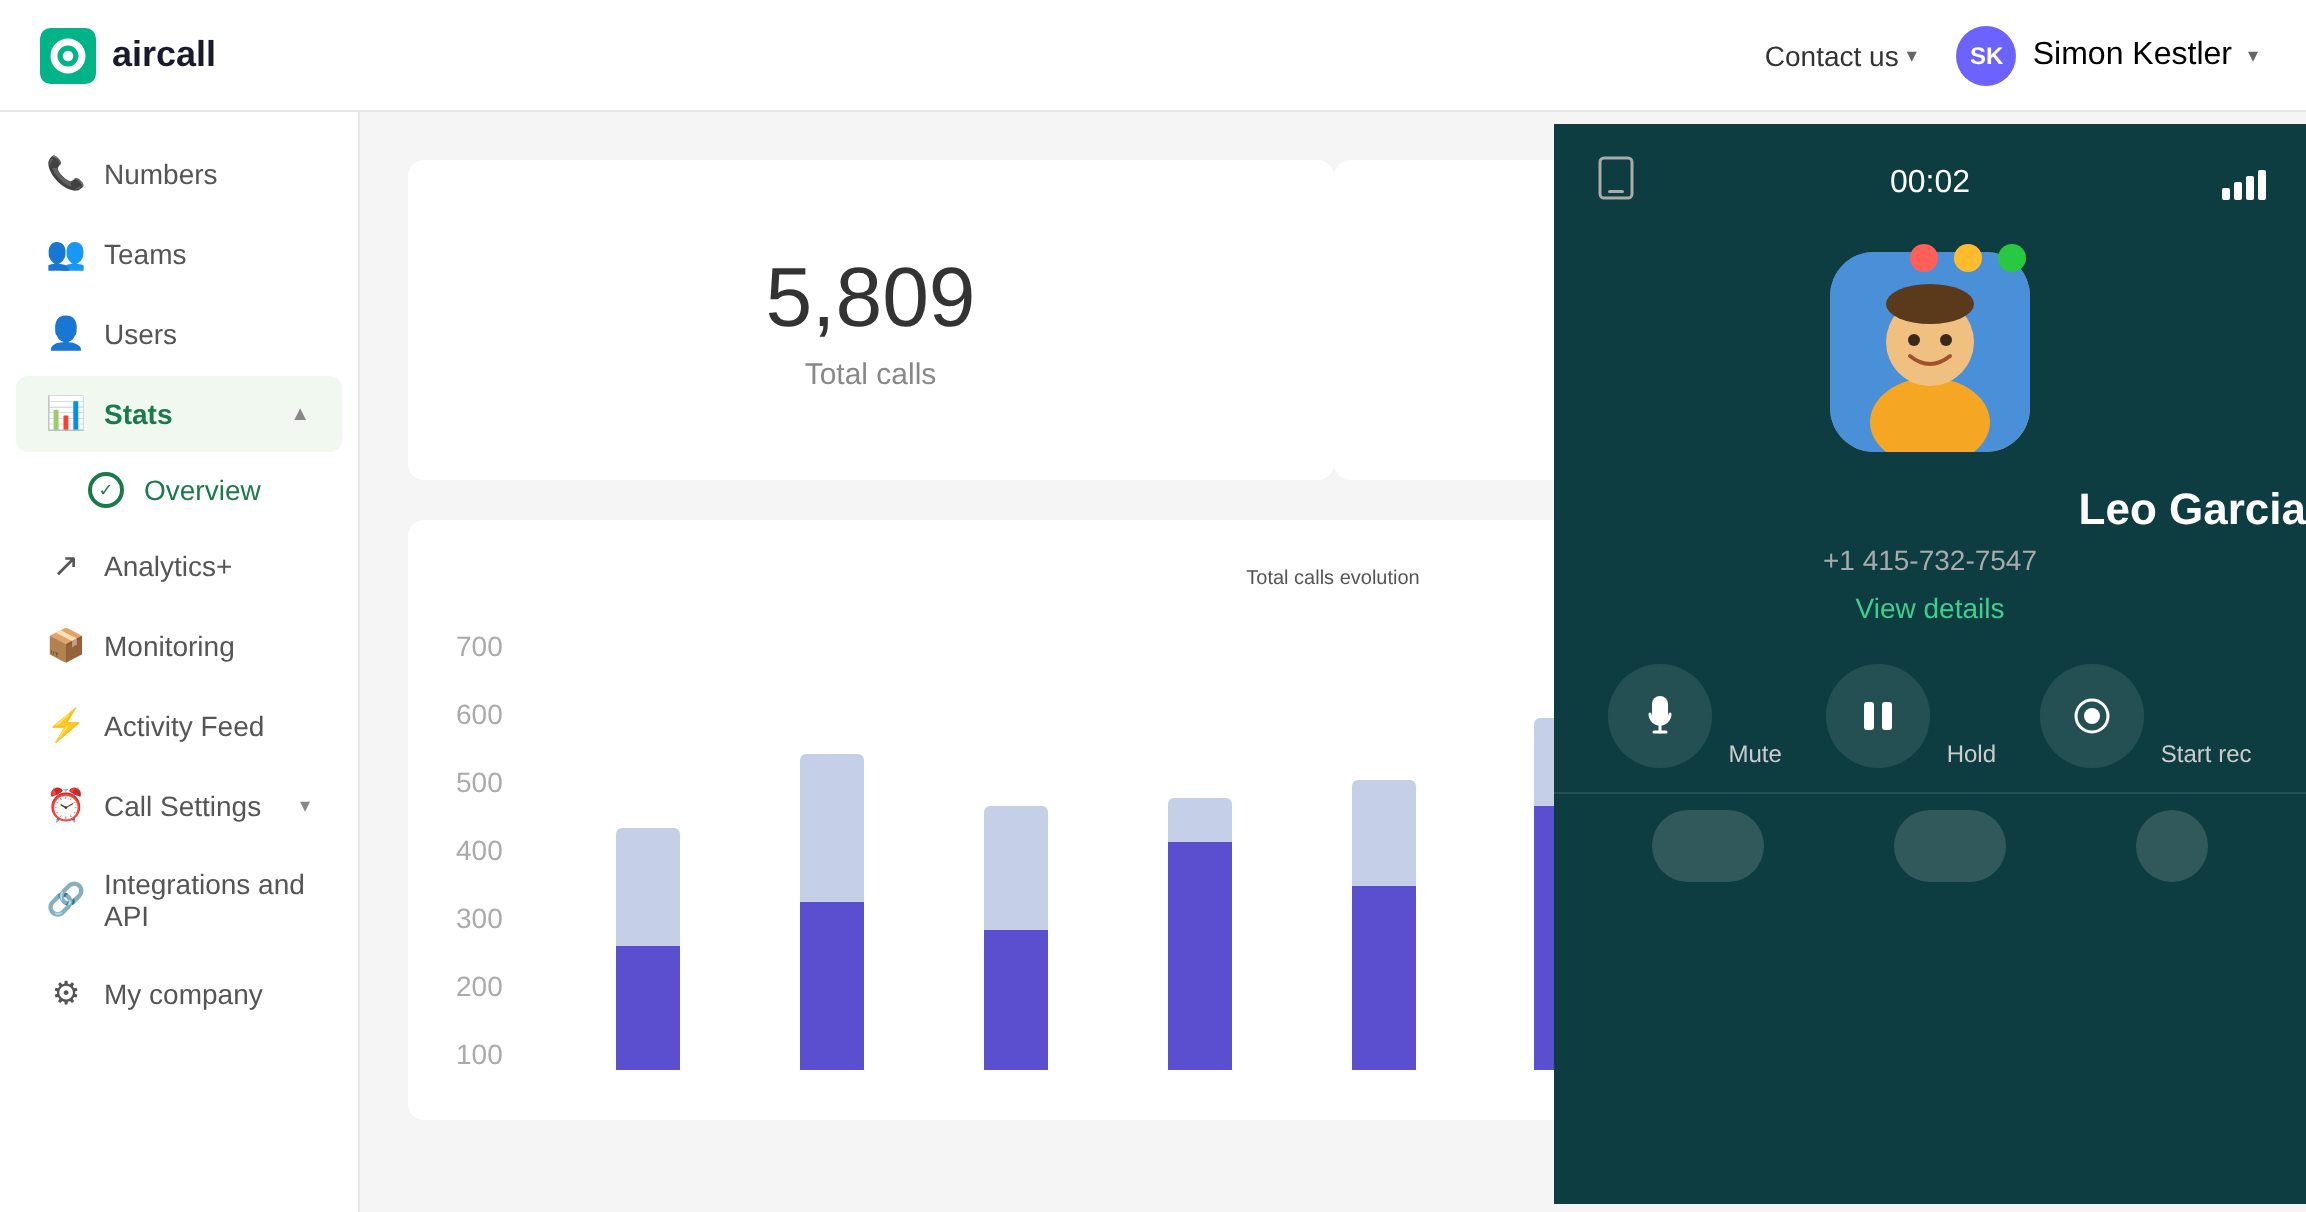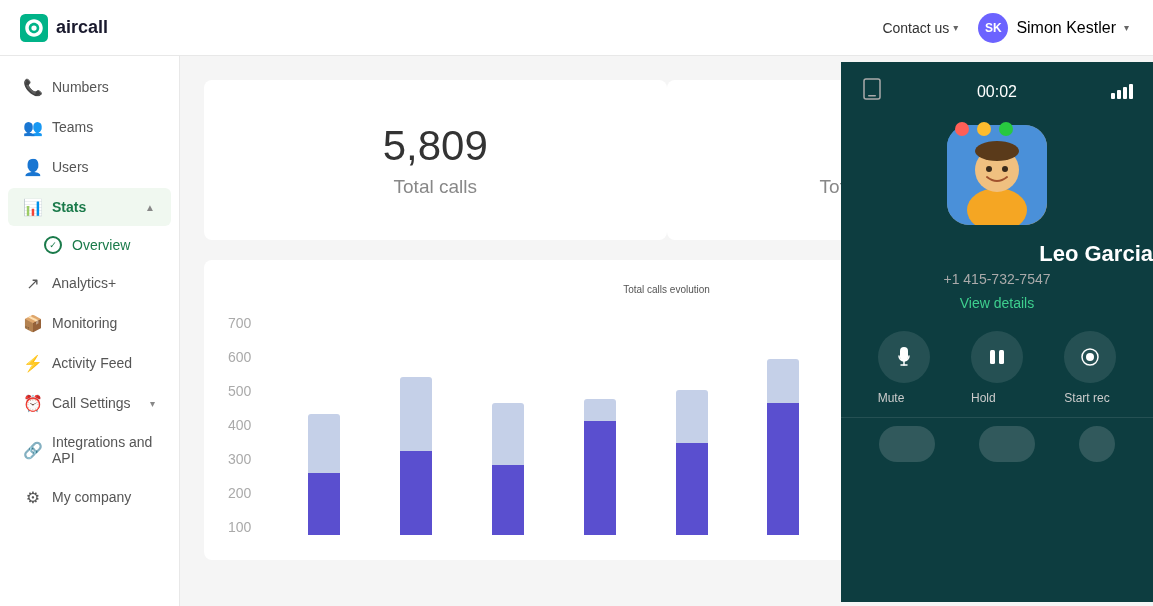--- a/index.html
+++ b/index.html
@@ -30,52 +30,52 @@
     .sidebar-subitem { display: flex; align-items: center; gap: 10px; padding: 8px 16px 8px 44px; cursor: pointer; font-size: 14px; color: #1a7a4a; font-weight: 500; }
 
     
     .main { flex: 1; overflow-y: auto; padding: 24px; background: #f5f5f5; position: relative; }
 
     
     .stats-row { display: flex; gap: 0; margin-bottom: 20px; }
     .stat-card { background: #fff; border-radius: 8px; padding: 32px 40px; flex: 1; display: flex; flex-direction: column; align-items: center; justify-content: center; min-height: 160px; }
     .stat-number { font-size: 42px; font-weight: 300; color: #333; }
     .stat-number.purple { color: #7b5ea7; }
-    .stat-label { font-size: 19px; color: #888; margin-top: 6px; }
+    .stat-label { font-size: 15px; color: #888; margin-top: 6px; }
 
     
     .chart-card { background: #fff; border-radius: 8px; padding: 24px; min-height: 300px; }
     .chart-title { font-size: 10px; color: #555; text-align: center; margin-bottom: 20px; }
     .chart-area { display: flex; align-items: flex-end; gap: 0; height: 220px; position: relative; padding-left: 50px; }
     .chart-y-labels { position: absolute; left: 0; top: 0; bottom: 0; display: flex; flex-direction: column-reverse; justify-content: space-between; }
     .chart-y-label { font-size: 14px; color: #aaa; }
     .bar-group { display: flex; flex-direction: column; align-items: center; flex: 1; position: relative; }
     .bar-stack { display: flex; flex-direction: column; align-items: center; justify-content: flex-end; width: 32px; height: 220px; }
     .bar-top { background: #c5d0e8; width: 32px; border-radius: 3px 3px 0 0; }
     .bar-bottom { background: #5a4fcf; width: 32px; }
 
     
-    .phone-overlay { position: fixed; top: 62px; right: 0; width: 312px; height: 540px; background: #0d3d40; border-radius: 0; z-index: 100; display: flex; flex-direction: column; }
+    .phone-overlay { position: fixed; top: 62px; right: 0; width: 376px; height: 540px; background: #0d3d40; border-radius: 0; z-index: 100; display: flex; flex-direction: column; }
     .window-controls { position: absolute; top: 60px; left: 220px; display: flex; gap: 8px; z-index: 101; }
     .win-btn { width: 14px; height: 14px; border-radius: 50%; cursor: pointer; }
     .win-btn.red { background: #ff5f57; }
     .win-btn.yellow { background: #febc2e; }
     .win-btn.green { background: #28c840; }
     .phone-header { display: flex; align-items: center; justify-content: space-between; padding: 16px 20px 8px; }
     .phone-header-icon { color: #aaa; font-size: 20px; }
     .phone-timer { color: #fff; font-size: 16px; font-weight: 500; }
     .phone-signal { display: flex; gap: 2px; align-items: flex-end; }
     .signal-bar { background: #fff; border-radius: 1px; width: 4px; }
     .contact-photo { width: 100px; height: 100px; border-radius: 22px; margin: 8px auto; overflow: hidden; background: #4a90d9; display: flex; align-items: center; justify-content: center; }
     .contact-photo-inner { width: 100%; height: 100%; background: linear-gradient(135deg, #4a90d9 0%, #f5a623 100%); display: flex; align-items: center; justify-content: center; }
     .contact-name { text-align: right; font-size: 22px; font-weight: 700; color: #fff; margin: 8px 0 4px; }
     .contact-phone { text-align: center; font-size: 14px; color: #aaa; }
     .view-details { text-align: center; font-size: 14px; color: #3ecf8e; margin-top: 8px; cursor: pointer; }
     .call-actions { display: flex; justify-content: space-around; padding: 20px 16px 8px; }
-    .call-action { display: flex; flex-direction: column; align-items: flex-start; gap: 8px; cursor: pointer; }
+    .call-action { display: flex; align-items: flex-end; gap: 8px; cursor: pointer; }
     .call-action-icon { width: 52px; height: 52px; border-radius: 50%; background: rgba(255,255,255,0.1); display: flex; align-items: center; justify-content: center; font-size: 22px; color: #fff; }
     .call-action-label { font-size: 12px; color: #ccc; }
     .call-action-icon.record { background: rgba(255,255,255,0.1); }
     .bottom-actions { display: flex; justify-content: space-around; padding: 8px 16px; border-top: 1px solid rgba(255,255,255,0.1); margin-top: 4px; }
     .bottom-action-btn { width: 56px; height: 36px; border-radius: 20px; background: rgba(255,255,255,0.15); display: flex; align-items: center; justify-content: center; font-size: 18px; cursor: pointer; }
   </style>
 </head>
 <body>
 
 <div class="header">

